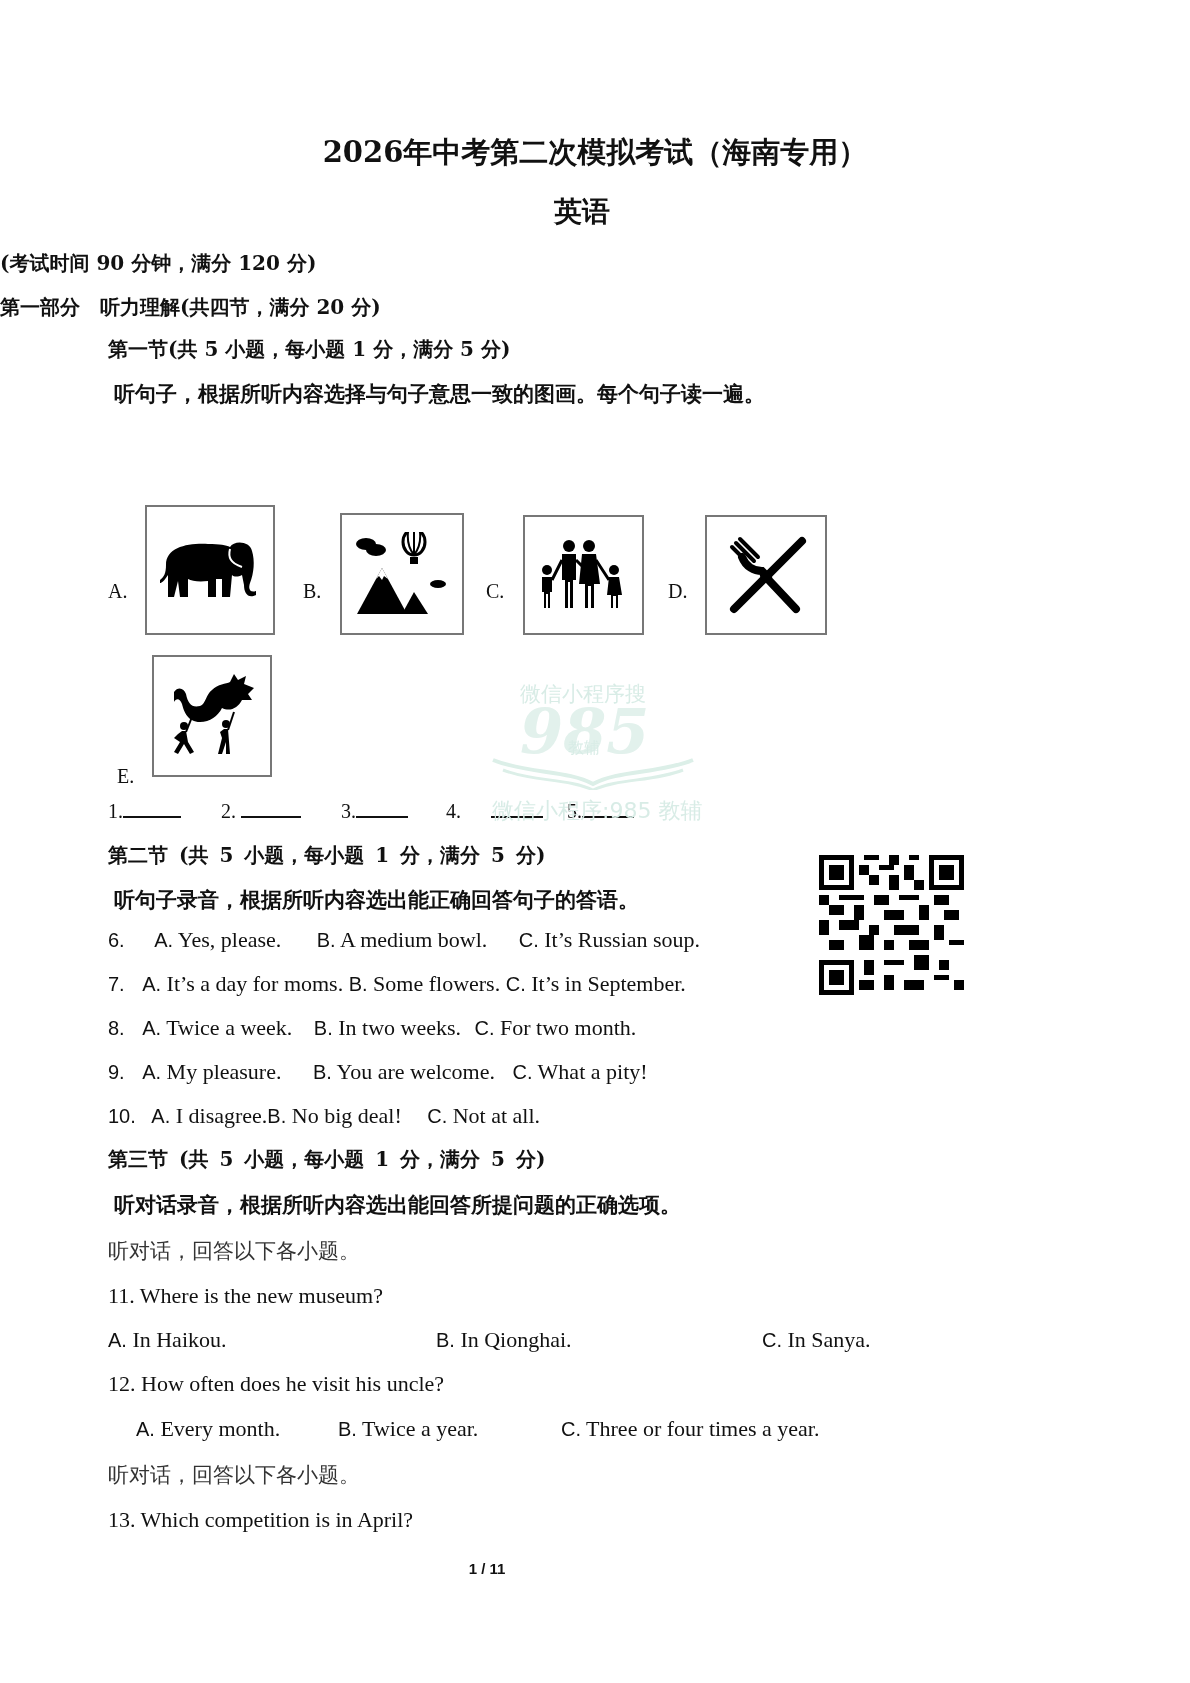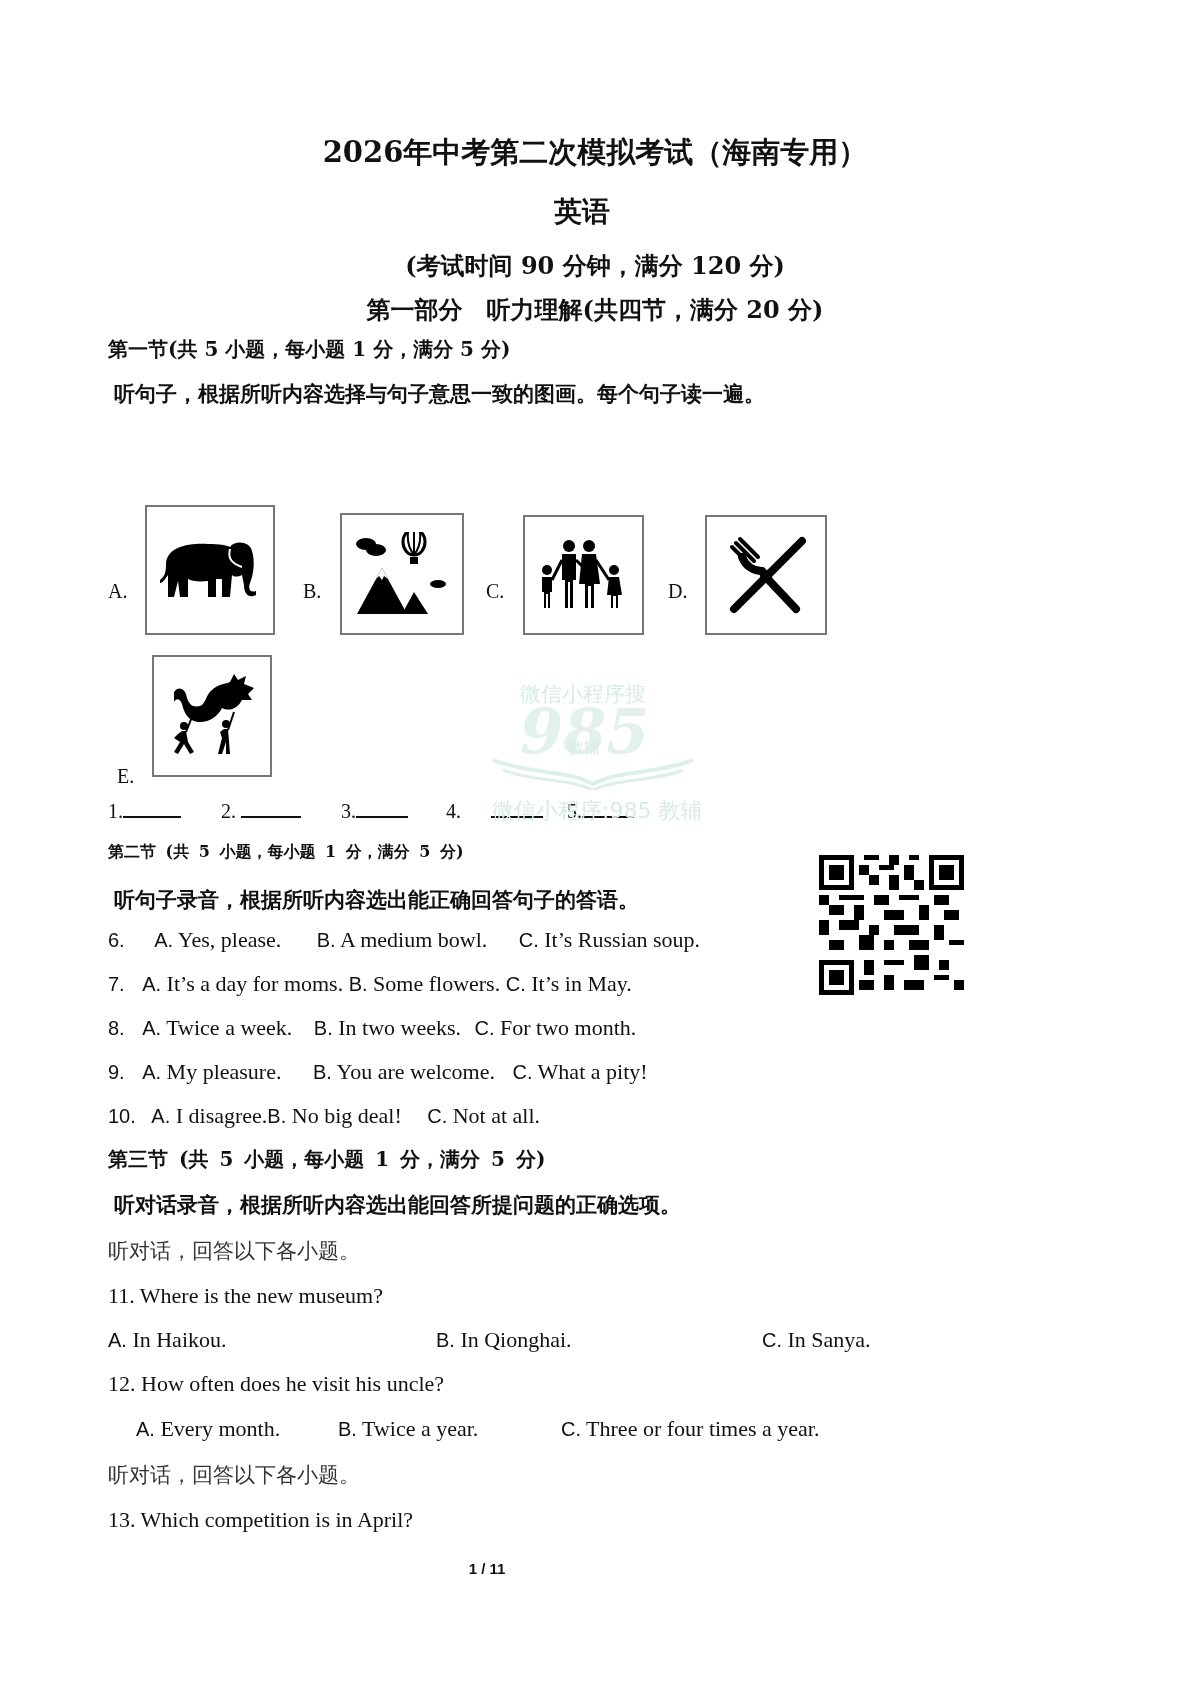--- a/index.html
+++ b/index.html
@@ -1,21 +1,21 @@
 <!DOCTYPE html>
 <html><head>
 <meta charset="utf-8">
 <style>
   html, body { margin: 0; padding: 0; background: #ffffff; }
   body { width: 1190px; height: 1683px; position: relative; overflow: hidden; color: #111; }
   .serif { font-family: "Liberation Serif", "DejaVu Serif", serif; }
   .abs { position: absolute; white-space: nowrap; }
   .title { font-family: "DejaVu Serif", "Liberation Serif", serif; font-weight: bold; font-size: 29px; left: 0; width: 1190px; text-align: center; }
   .subtitle { font-family: "DejaVu Serif", "Liberation Serif", serif; font-weight: bold; font-size: 28px; left: 0; width: 1164px; text-align: center; }
-  .center-b { font-family: "DejaVu Serif", "Liberation Serif", serif; font-weight: bold; font-size: 24px; left: 0; width: 1190px; text-align: center; }
+  .center-b { font-family: "DejaVu Serif", "Liberation Serif", serif; font-weight: bold; font-size: 20px; left: 0; width: 1190px; }
   .sec-head { font-family: "DejaVu Serif", "Liberation Serif", serif; font-weight: bold; font-size: 21px; left: 108px; }
   .instr { font-family: "DejaVu Sans", "Liberation Sans", sans-serif; font-weight: bold; font-size: 21px; left: 108px; padding-left: 6px; }
   .plain-cn { font-family: "DejaVu Sans", "Liberation Sans", sans-serif; font-size: 21px; left: 108px; color: #333; }
   .q { font-family: "Liberation Serif", "DejaVu Serif", serif; font-size: 22px; }
   .q .lab { font-family: "Liberation Sans", "DejaVu Sans", sans-serif; font-size: 20px; }
   .pic-box { position: absolute; border: 2px solid #777; background: #fff; box-sizing: border-box; display: flex; align-items: center; justify-content: center; }
   .pic-label { position: absolute; font-family: "Liberation Serif", serif; font-size: 20px; }
   .blank { display: inline-block; border-bottom: 2px solid #111; height: 18px; vertical-align: baseline; }
   .wm { position: absolute; color: #d8ece6; font-family: "DejaVu Sans", sans-serif; }
   .qr { position: absolute; left: 818px; top: 855px; width: 146px; height: 140px; }
@@ -107,21 +107,21 @@
   <span>2.</span> <span class="blank" style="width:60px;"></span>
   <span style="display:inline-block; width:30px;"></span>
   <span>3.</span><span class="blank" style="width:52px;"></span>
   <span style="display:inline-block; width:28px;"></span>
   <span>4.</span><span style="display:inline-block; width:30px;"></span><span class="blank" style="width:52px;"></span>
   <span style="display:inline-block; width:14px;"></span>
   <span>5.</span><span class="blank" style="width:52px;"></span>
 </div>
 <div class="wm" style="left:492px; top:796px; font-size:22px;">微信小程序:985 教辅</div>
 
-<div class="abs sec-head" style="top:842px; font-size:16px; word-spacing:4px;">第二节 (共 5 小题，每小题 1 分，满分 5 分)</div>
+<div class="abs sec-head" style="top:842px; font-size:20px; word-spacing:4px;">第二节 (共 5 小题，每小题 1 分，满分 5 分)</div>
 <div class="abs instr" style="top:886px;">听句子录音，根据所听内容选出能正确回答句子的答语。</div>
 
 <svg class="qr" viewBox="0 0 29 28" shape-rendering="crispEdges">
   <rect x="0" y="0" width="7" height="7" fill="#000"></rect>
     <rect x="1" y="1" width="5" height="5" fill="#fff"></rect>
     <rect x="2" y="2" width="3" height="3" fill="#000"></rect>
   <rect x="22" y="0" width="7" height="7" fill="#000"></rect>
     <rect x="23" y="1" width="5" height="5" fill="#fff"></rect>
     <rect x="24" y="2" width="3" height="3" fill="#000"></rect>
   <rect x="0" y="21" width="7" height="7" fill="#000"></rect>
@@ -173,21 +173,21 @@
   <span class="lab">6.</span><span style="display:inline-block;width:24px;"></span>
   <span class="lab">A.</span> <span>Yes, please.</span><span style="display:inline-block;width:30px;"></span>
   <span class="lab">B.</span> <span>A medium bowl.</span><span style="display:inline-block;width:26px;"></span>
   <span class="lab">C.</span> <span>It’s Russian soup.</span>
 </div>
 
 <div class="abs q" style="left:108px; top:971px;">
   <span class="lab">7.</span><span style="display:inline-block;width:12px;"></span>
   <span class="lab">A.</span> <span>It’s a day for moms.</span>
   <span class="lab">B.</span> <span>Some flowers.</span>
-  <span class="lab">C.</span> <span>It’s in May.</span>
+  <span class="lab">C.</span> <span>It’s in September.</span>
 </div>
 
 <div class="abs q" style="left:108px; top:1015px;">
   <span class="lab">8.</span><span style="display:inline-block;width:12px;"></span>
   <span class="lab">A.</span> <span>Twice a week.</span><span style="display:inline-block;width:16px;"></span>
   <span class="lab">B.</span> <span>In two weeks.</span><span style="display:inline-block;width:8px;"></span>
   <span class="lab">C.</span> <span>For two month.</span>
 </div>
 
 <div class="abs q" style="left:108px; top:1059px;">

